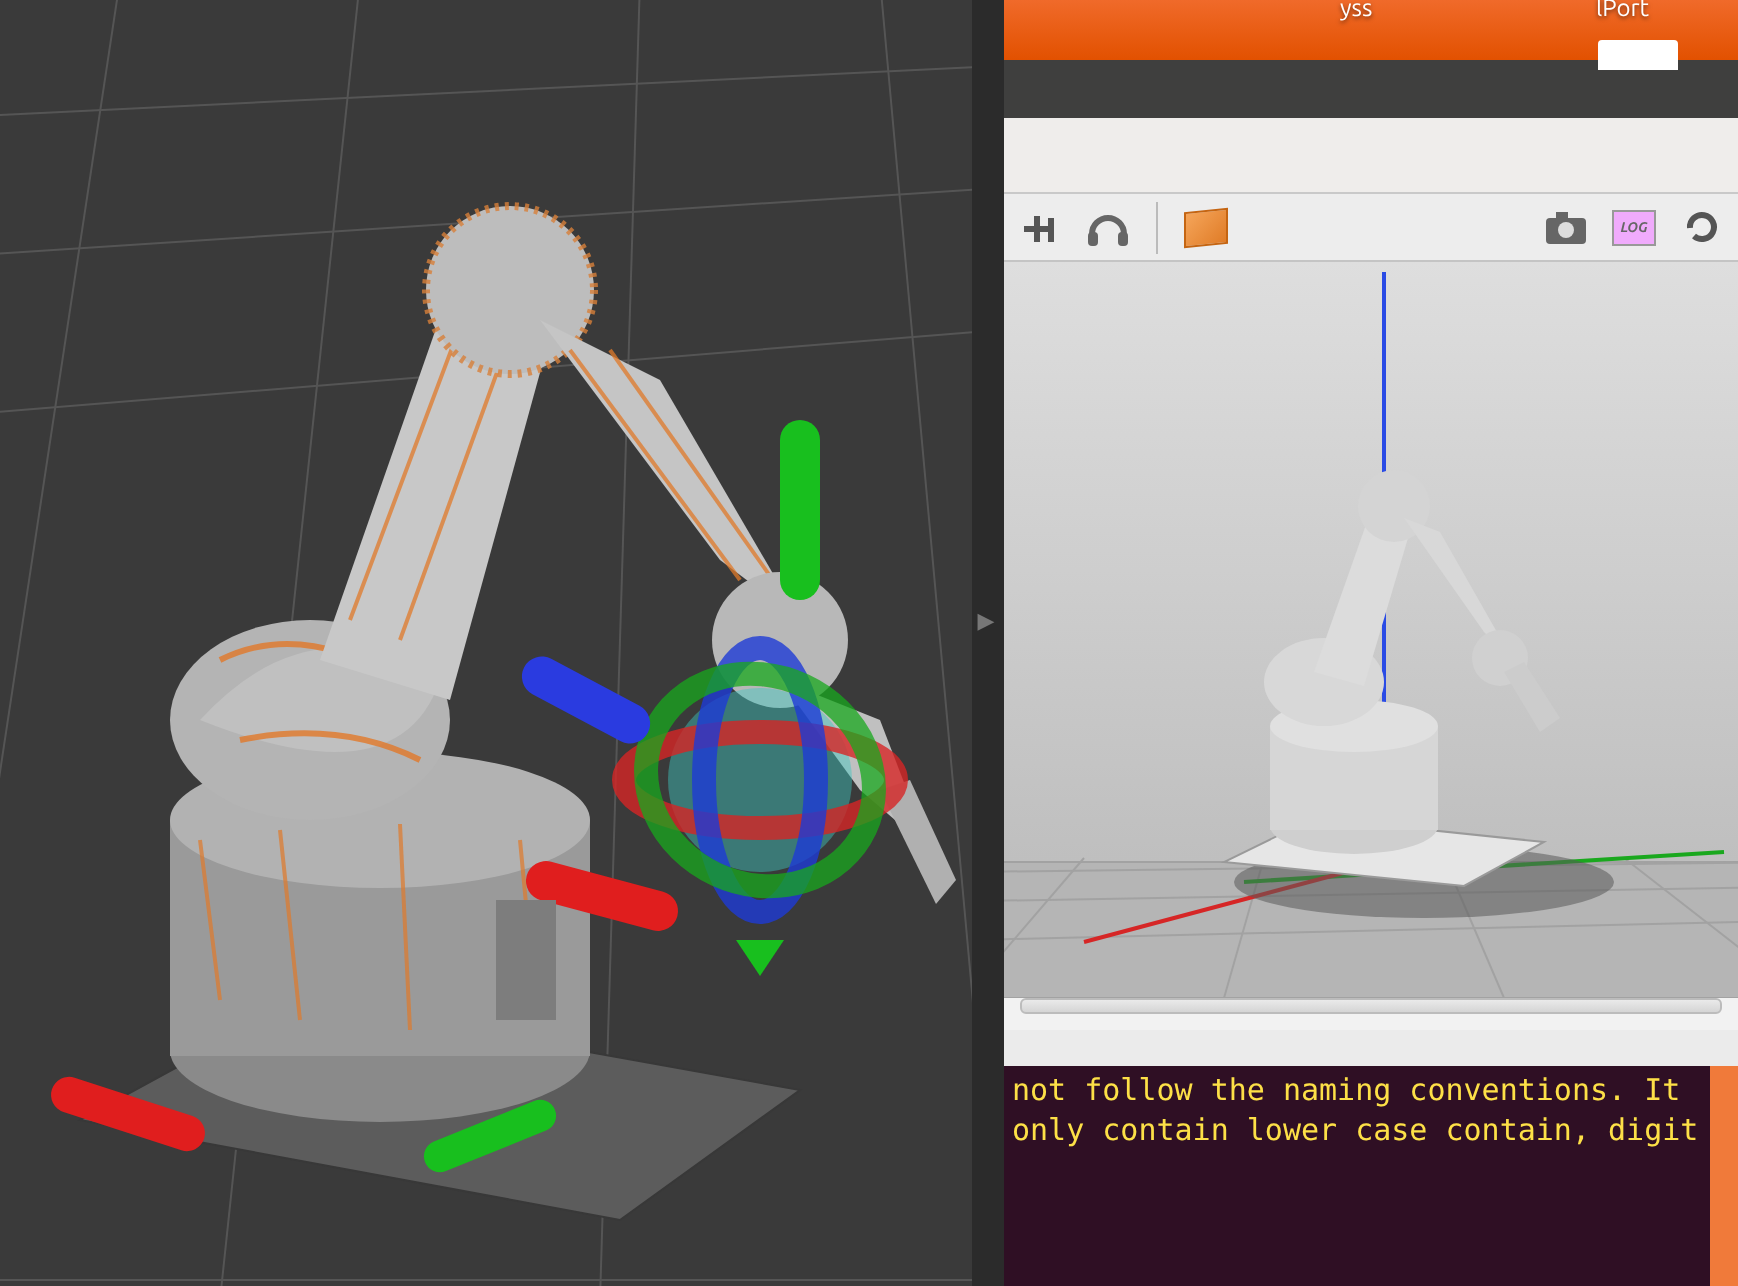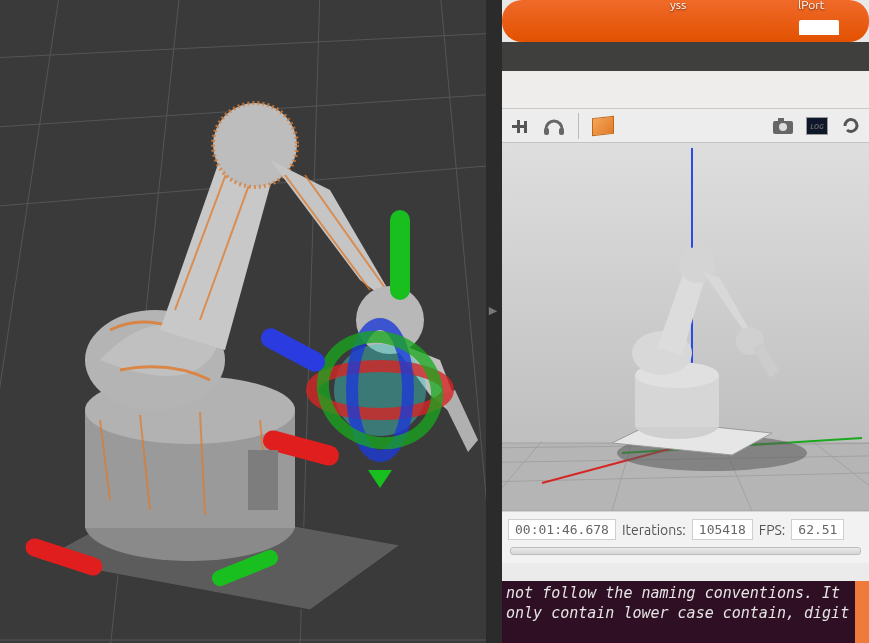--- a/index.html
+++ b/index.html
@@ -35,24 +35,23 @@
   .right-stack {
     position:absolute;
     left:502px; top:0;
     width:367px; height:643px;
     background:#e8e8e8;
     display:flex; flex-direction:column;
   }
 
   
   .ubuntu-bar {
-    height:42px;
+    height:30px;
     background:linear-gradient(#f06a2a 0%, #e25100 100%);
     position:relative;
-    border-radius:20px;
   }
   .ubuntu-bar .desk-label{
     position:absolute;
     color:#fff; font-size:12px;
     text-shadow:0 1px 2px rgba(0,0,0,.6);
   }
   .ubuntu-bar .yss{ left:168px; top:-2px; }
   .ubuntu-bar .lport{ left:296px; top:-2px; }
   .folder-ico{
     position:absolute; right:30px; top:20px;
@@ -88,21 +87,21 @@
     width:1px; height:26px; background:#bbb; margin:0 2px;
   }
   .gz-toolbar .cube{
     width:22px; height:18px;
     background:linear-gradient(135deg,#f5a55a 0%, #e07c27 100%);
     border:1px solid #c56512;
     transform:skewY(-6deg);
   }
   .gz-toolbar .spacer{ flex:1; }
   .gz-toolbar .log{
-    width:22px; height:18px; background:#0f172a; border:1px solid #999;
+    width:22px; height:18px; background:#f0abfc; border:1px solid #999;
     font-size:7px; font-weight:bold; color:#666;
     display:flex; align-items:center; justify-content:center;font-style:italic;
   }
 
   
   .gz-view{
     height:368px;
     background:linear-gradient(#dedede 0%, #c7c7c7 60%, #b8b8b8 100%);
     position:relative;
     overflow:hidden;
@@ -135,28 +134,27 @@
     border:1px solid #bcbcbc;
     border-radius:3px;
   }
 
   .gap-row{ height:18px; background:#ebebeb; }
 
   
   .term{
     flex:1;
     background:#2f0f24;
-    color:#e5e5e5;
+    color:#fde047;
     font-family:"Ubuntu Mono","DejaVu Sans Mono",monospace;
     font-size:15px;
     line-height:20px;
     padding:2px 4px;
     position:relative;
     overflow:hidden;
-    font-style:italic;
   }
   .term .scroll{
     position:absolute; right:0; top:0; bottom:0; width:14px;
     background:#f07a3a;
   }
   .term pre{ white-space:pre; }
 </style>
 </head>
 <body>
 
@@ -343,27 +341,20 @@
       <circle cx="195" cy="122" r="18" fill="#d4d4d4"></circle>
 
       <polygon points="200,128 240,185 255,200 218,135" fill="#d8d8d8"></polygon>
 
       <circle cx="248" cy="198" r="14" fill="#d0d0d0"></circle>
 
       <polygon points="250,205 268,235 278,228 260,200" fill="#cccccc"></polygon>
     </svg>
   </div>
 
-  <div class="gz-status">
-    <span class="val">00:01:46.678</span>
-    <span>Iterations:</span>
-    <span class="val">105418</span>
-    <span>FPS:</span>
-    <span class="val" style="min-width:40px">62.51</span>
-  </div>
 
   <div class="progress-row">
     <div class="bar"></div>
   </div>
 
   <div class="gap-row"></div>
 
   <div class="term">
     <pre>not follow the naming conventions. It</pre>
     <pre>only contain lower case contain, digit</pre>

